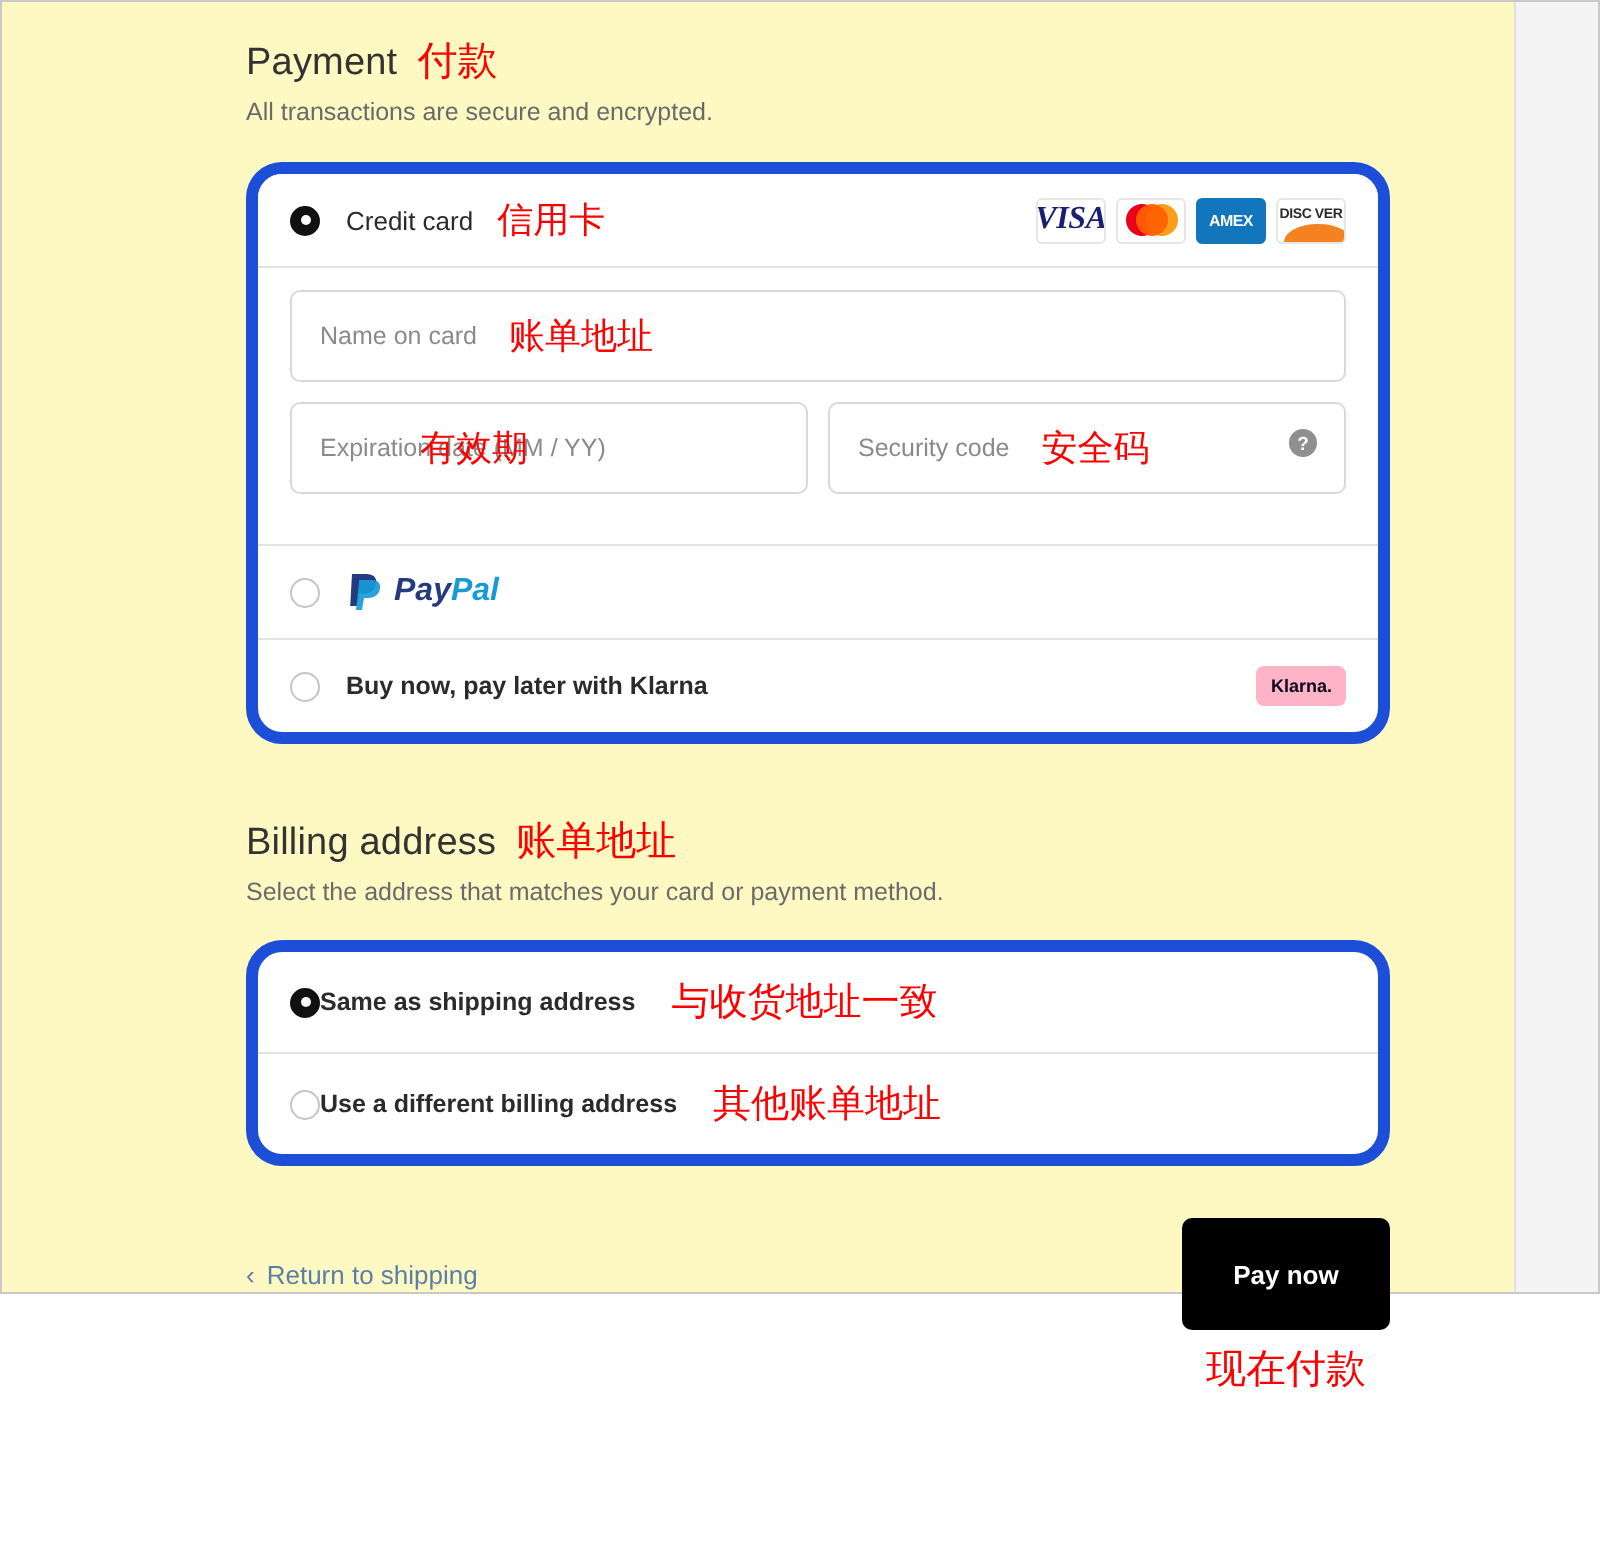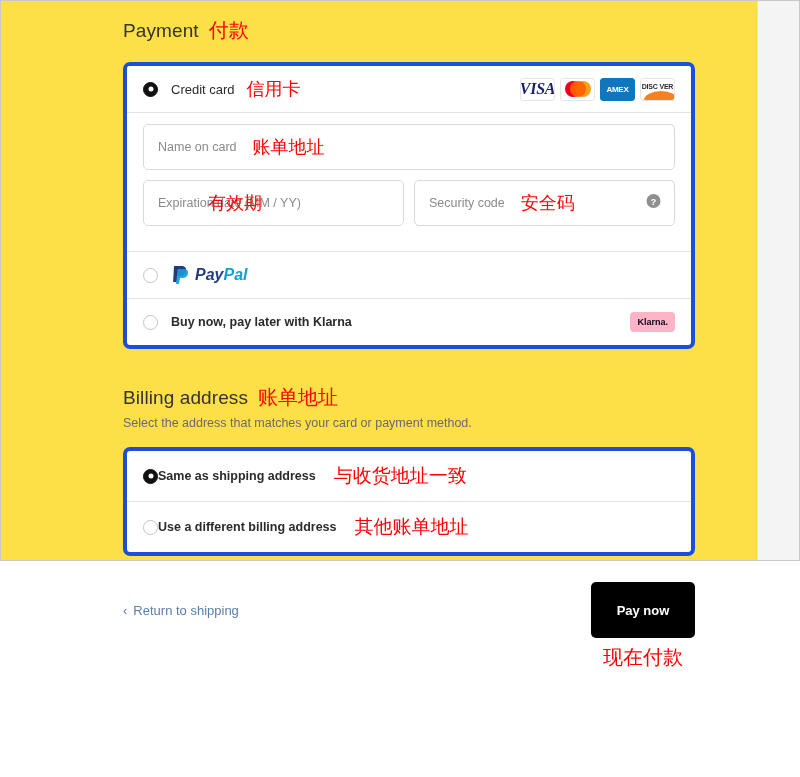--- a/index.html
+++ b/index.html
@@ -5,23 +5,23 @@
   * { box-sizing: border-box; }
   html, body {
     margin: 0; padding: 0;
     background: #ffffff;
     font-family: "Liberation Sans", "DejaVu Sans", sans-serif;
   }
   body { width: 800px; height: 777px; overflow: hidden; position: relative; }
 
   .page-frame {
     position: absolute; left: 0; top: 0;
-    width: 800px; height: 561px;
+    width: 800px; height: 647px;
     border: 1px solid #c9c9c9;
-    background: #fde047;
+    background: #fef9c3;
   }
   .right-rail {
     position: absolute; right: 0; top: 0;
     width: 42px; height: 100%;
     background: #f4f4f4;
     border-left: 1px solid #e0e0e0;
   }
 
   .content {
     position: absolute;
@@ -40,22 +40,22 @@
     font-family: "DejaVu Sans", sans-serif;
     font-weight: 400;
   }
   .cn-head { font-size: 20px; }
   .sec-sub {
     font-size: 12.5px; color: #6a6a6a; margin-top: 5px;
   }
 
   
   .card-box {
-    border: 4px solid #1d4ed8;
-    border-radius: 7px;
+    border: 6px solid #1d4ed8;
+    border-radius: 18px;
     background: #ffffff;
     overflow: hidden;
   }
 
   .pm-row {
     display: flex; align-items: center;
     padding: 0 16px;
     height: 46px;
     position: relative;
   }
@@ -184,20 +184,21 @@
 <div class="page-frame">
   <div class="right-rail"></div>
 
   <div class="content">
 
     <div style="height:16px"></div>
     <div class="sec-title-row">
       <span class="sec-title">Payment</span>
       <span class="cn cn-head">付款</span>
     </div>
+    <div class="sec-sub">All transactions are secure and encrypted.</div>
 
     <div style="height:18px"></div>
     <div class="card-box">
 
       <div class="pm-row selected-head">
         <span class="radio on"></span>
         <span class="pm-label">Credit card</span>
         <span class="cn pm-cn">信用卡</span>
         <span class="spacer"></span>
         <span class="brands">

